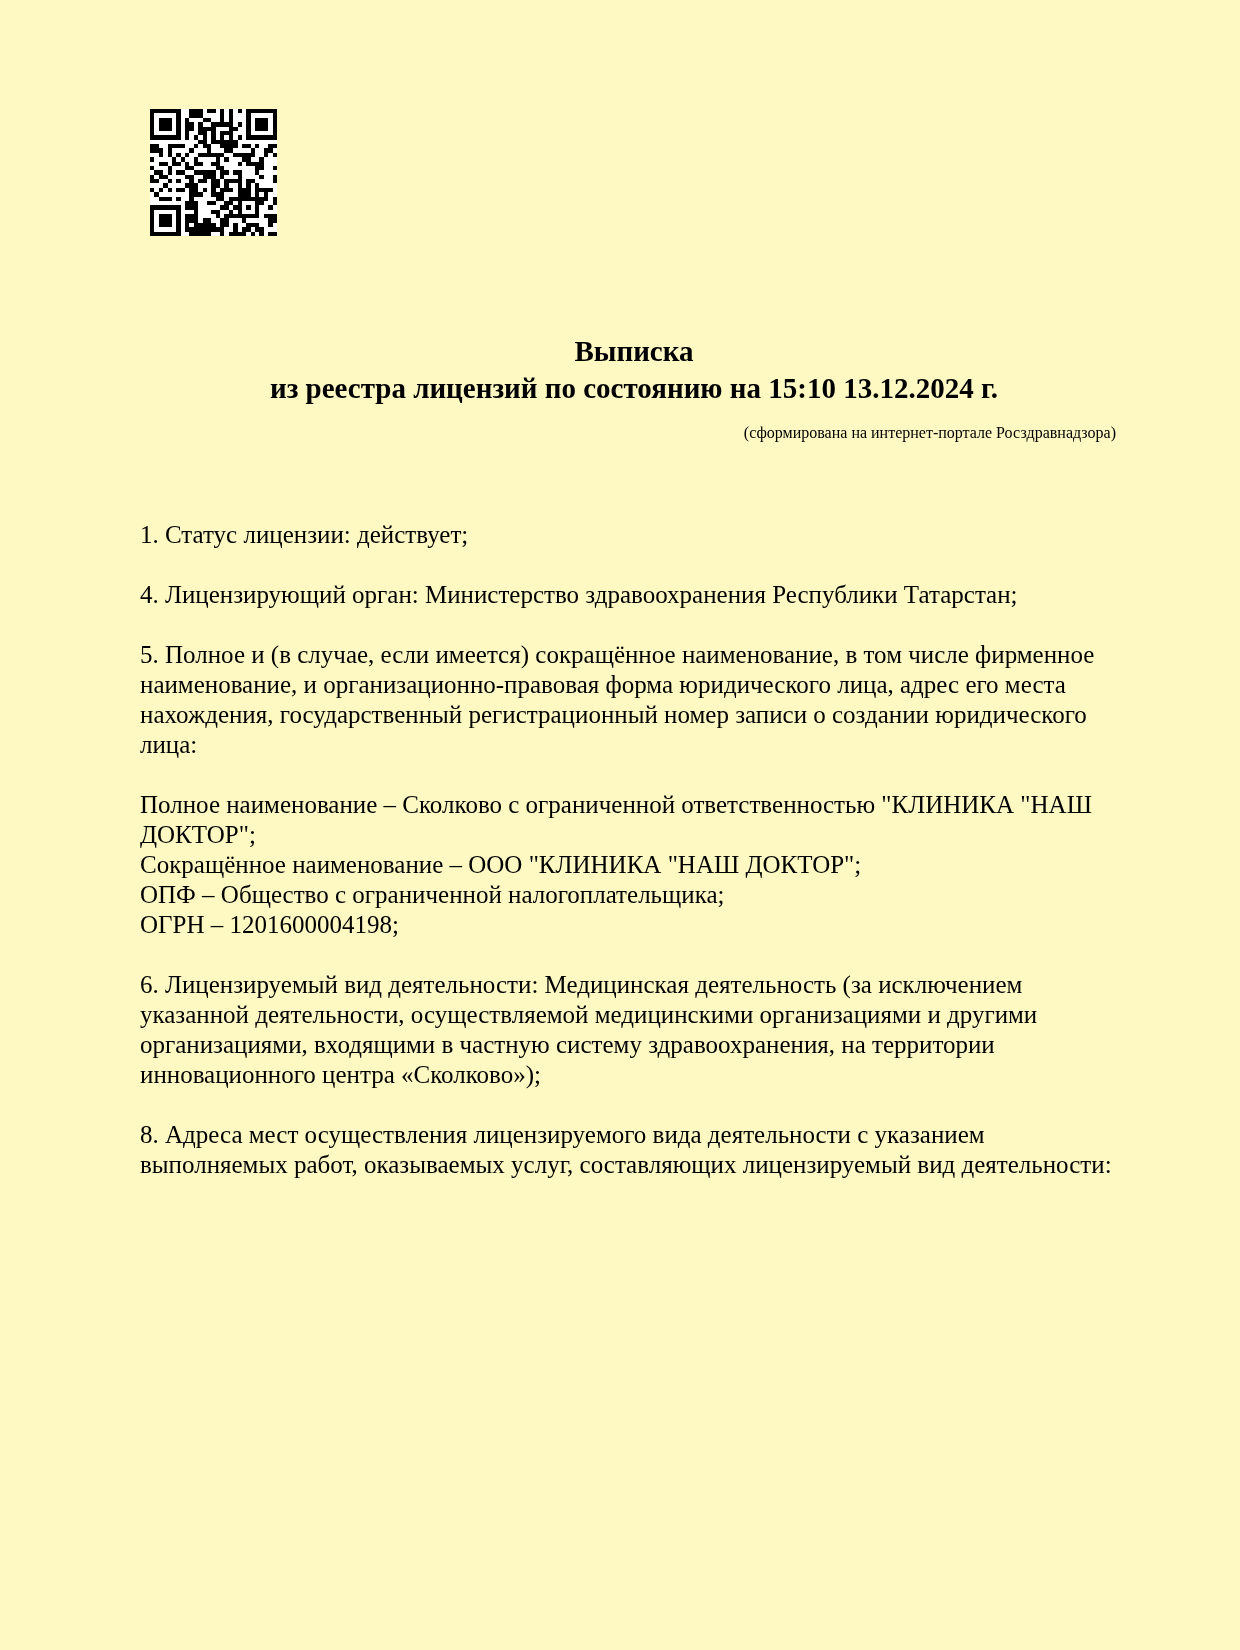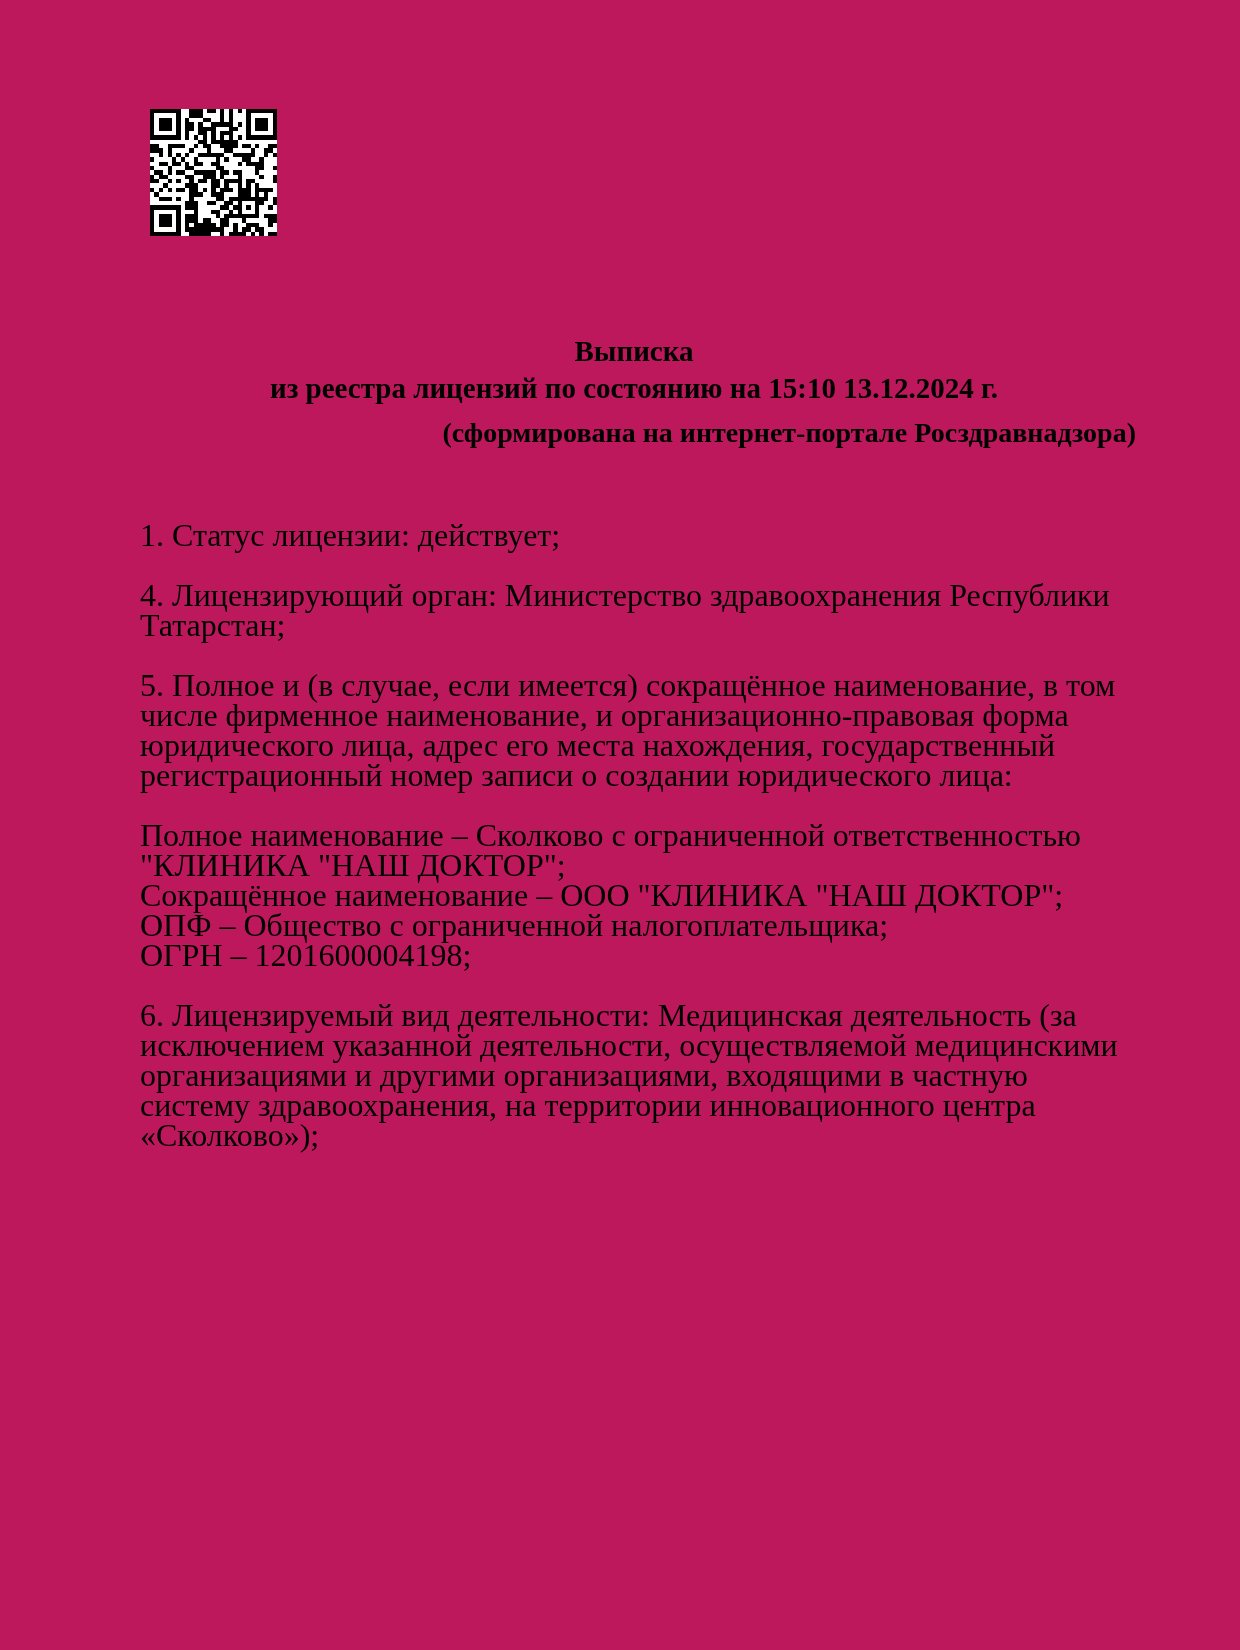--- a/index.html
+++ b/index.html
@@ -4,21 +4,21 @@
 <style>
   html, body {
     margin: 0;
     padding: 0;
     background: #ffffff;
   }
   .page {
     position: relative;
     width: 1240px;
     height: 1650px;
-    background: #be185d;
+    background: #fef9c3;
     color: #000000;
     font-family: "Liberation Serif", serif;
     overflow: hidden;
   }
   .qr {
     position: absolute;
     left: 150px;
     top: 109px;
     width: 127px;
     height: 127px;
@@ -28,34 +28,33 @@
     left: 140px;
     top: 333px;
     width: 988px;
     text-align: center;
     font-weight: bold;
     font-size: 29px;
     line-height: 37px;
   }
   .formed-note {
     position: absolute;
-    left: 148px;
+    left: 128px;
     top: 420px;
     width: 988px;
     text-align: right;
-    font-size: 28px;
+    font-size: 16px;
     line-height: 25px;
-    font-weight: bold;
   }
   .content {
     position: absolute;
     left: 140px;
     top: 520px;
     width: 988px;
-    font-size: 32px;
+    font-size: 25px;
     line-height: 30px;
     text-align: left;
   }
   .block {
     margin: 0 0 30px 0;
     padding: 0;
   }
   .line {
     margin: 0;
     padding: 0;
@@ -416,15 +415,16 @@
     <p class="block">1. Статус лицензии: действует;</p>
     <p class="block">4. Лицензирующий орган: Министерство здравоохранения Республики Татарстан;</p>
     <p class="block">5. Полное и (в случае, если имеется) сокращённое наименование, в том числе фирменное наименование, и организационно-правовая форма юридического лица, адрес его места нахождения, государственный регистрационный номер записи о создании юридического лица:</p>
     <div class="block">
       <div class="line">Полное наименование – Сколково с ограниченной ответственностью "КЛИНИКА "НАШ ДОКТОР";</div>
       <div class="line">Сокращённое наименование – ООО "КЛИНИКА "НАШ ДОКТОР";</div>
       <div class="line">ОПФ – Общество с ограниченной налогоплательщика;</div>
       <div class="line">ОГРН – 1201600004198;</div>
     </div>
     <p class="block">6. Лицензируемый вид деятельности: Медицинская деятельность (за исключением указанной деятельности, осуществляемой медицинскими организациями и другими организациями, входящими в частную систему здравоохранения, на территории инновационного центра «Сколково»);</p>
+    <p class="block">8. Адреса мест осуществления лицензируемого вида деятельности с указанием выполняемых работ, оказываемых услуг, составляющих лицензируемый вид деятельности:</p>
   </div>
 
 </div>
 
 </body></html>

